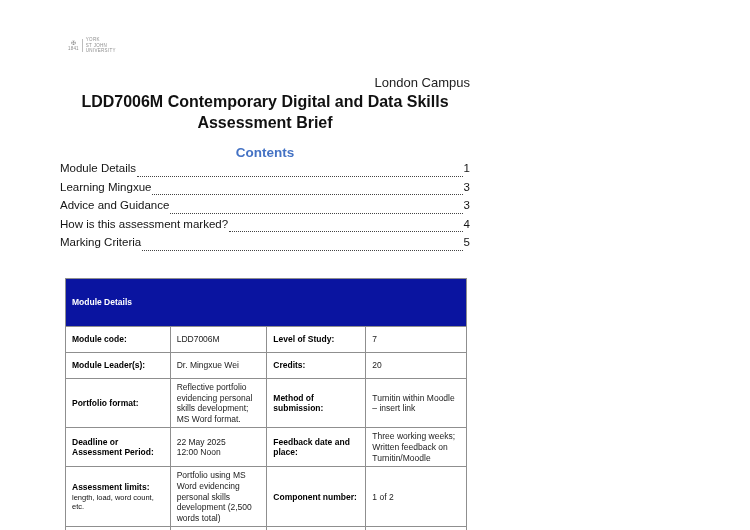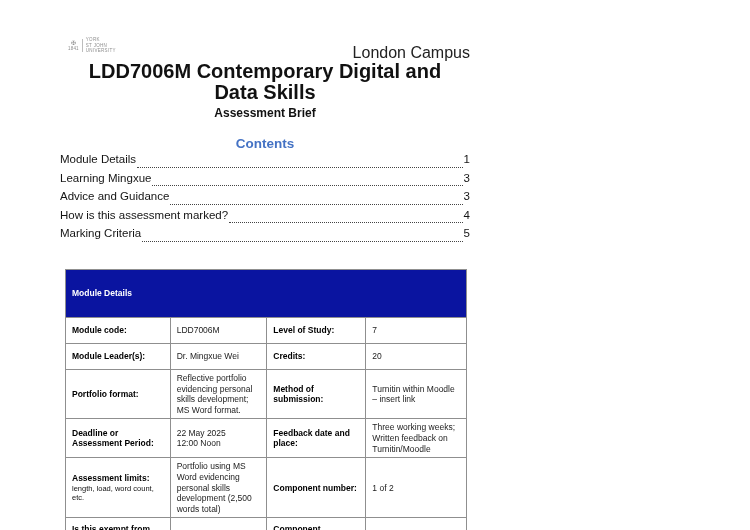--- a/index.html
+++ b/index.html
@@ -22,30 +22,30 @@
   .logo-left { display: flex; flex-direction: column; align-items: center; }
   .crest { font-size: 6px; line-height: 6px; }
   .logo-year { font-size: 4.5px; line-height: 5px; letter-spacing: 0.2px; }
   .logo-sep { width: 1px; height: 13px; background: #bdbdbd; }
   .logo-name { font-size: 4.5px; line-height: 5.5px; letter-spacing: 0.3px; }
   .logo-name span { display: block; }
 
   
   .content { position: absolute; left: 60px; top: 0; width: 410px; }
   .campus {
-    padding-top: 46px; text-align: right;
-    font-size: 16px; line-height: 13px; color: #222222;
+    padding-top: 76px; text-align: right;
+    font-size: 13px; line-height: 13px; color: #222222;
   }
   .doc-title {
     width: 386px; margin: 2px auto 0; text-align: center;
-    font-weight: bold; font-size: 20px; line-height: 21px; color: #111111;
+    font-weight: bold; font-size: 16px; line-height: 21px; color: #111111;
   }
   .doc-subtitle {
     width: 386px; margin: 0 auto; text-align: center;
-    font-weight: bold; font-size: 12px; line-height: 21px; color: #111111;
+    font-weight: bold; font-size: 16px; line-height: 21px; color: #111111;
   }
 
   
   .toc-heading {
     margin-top: 12px; text-align: center;
     font-size: 13.5px; line-height: 15px;
     color: var(--accent_blue, #4472C4);
     font-weight: bold;
   }
   .toc-list { margin-top: 2px; font-size: 11.5px; color: #141414; }

